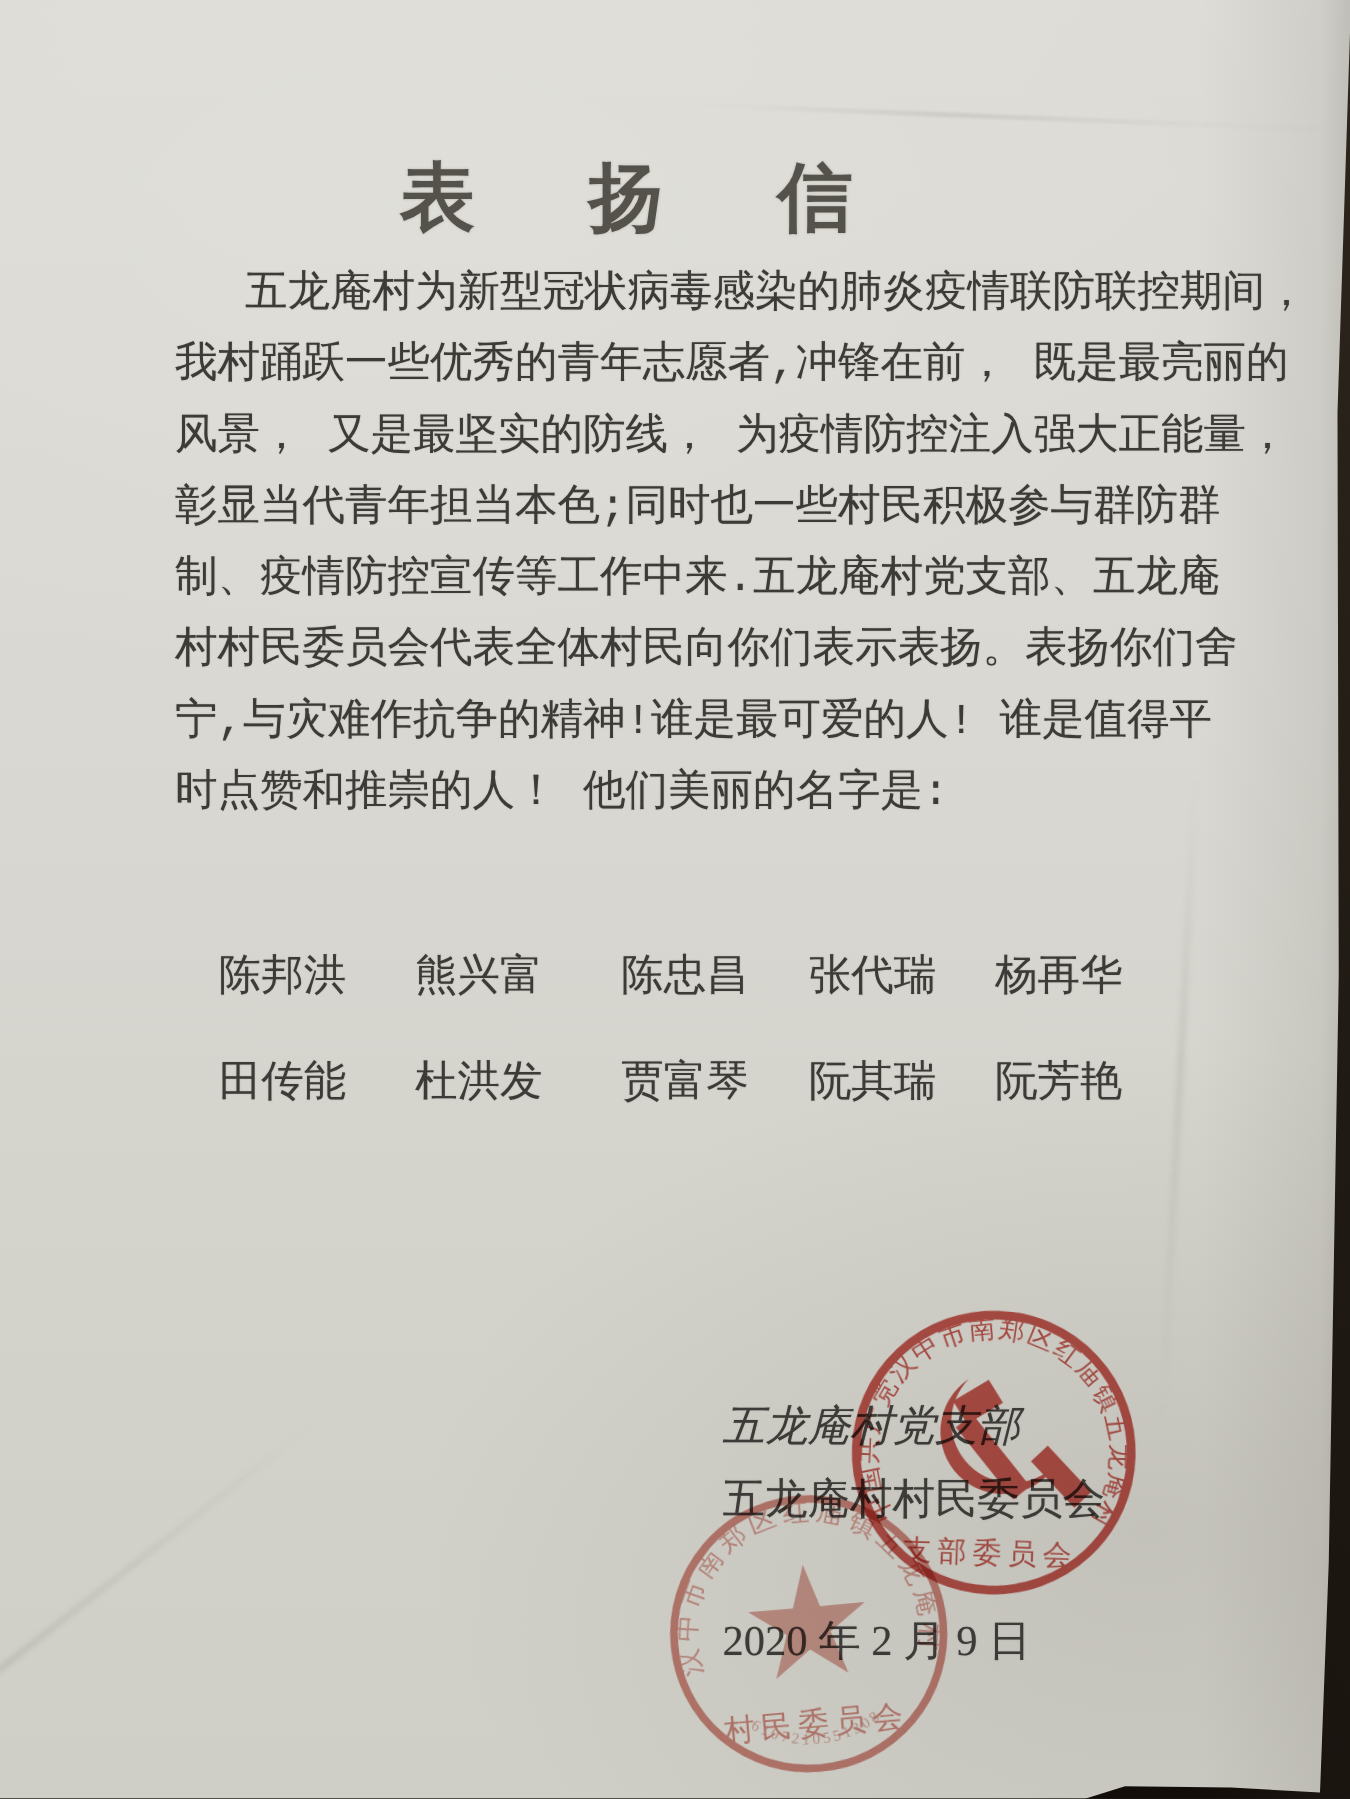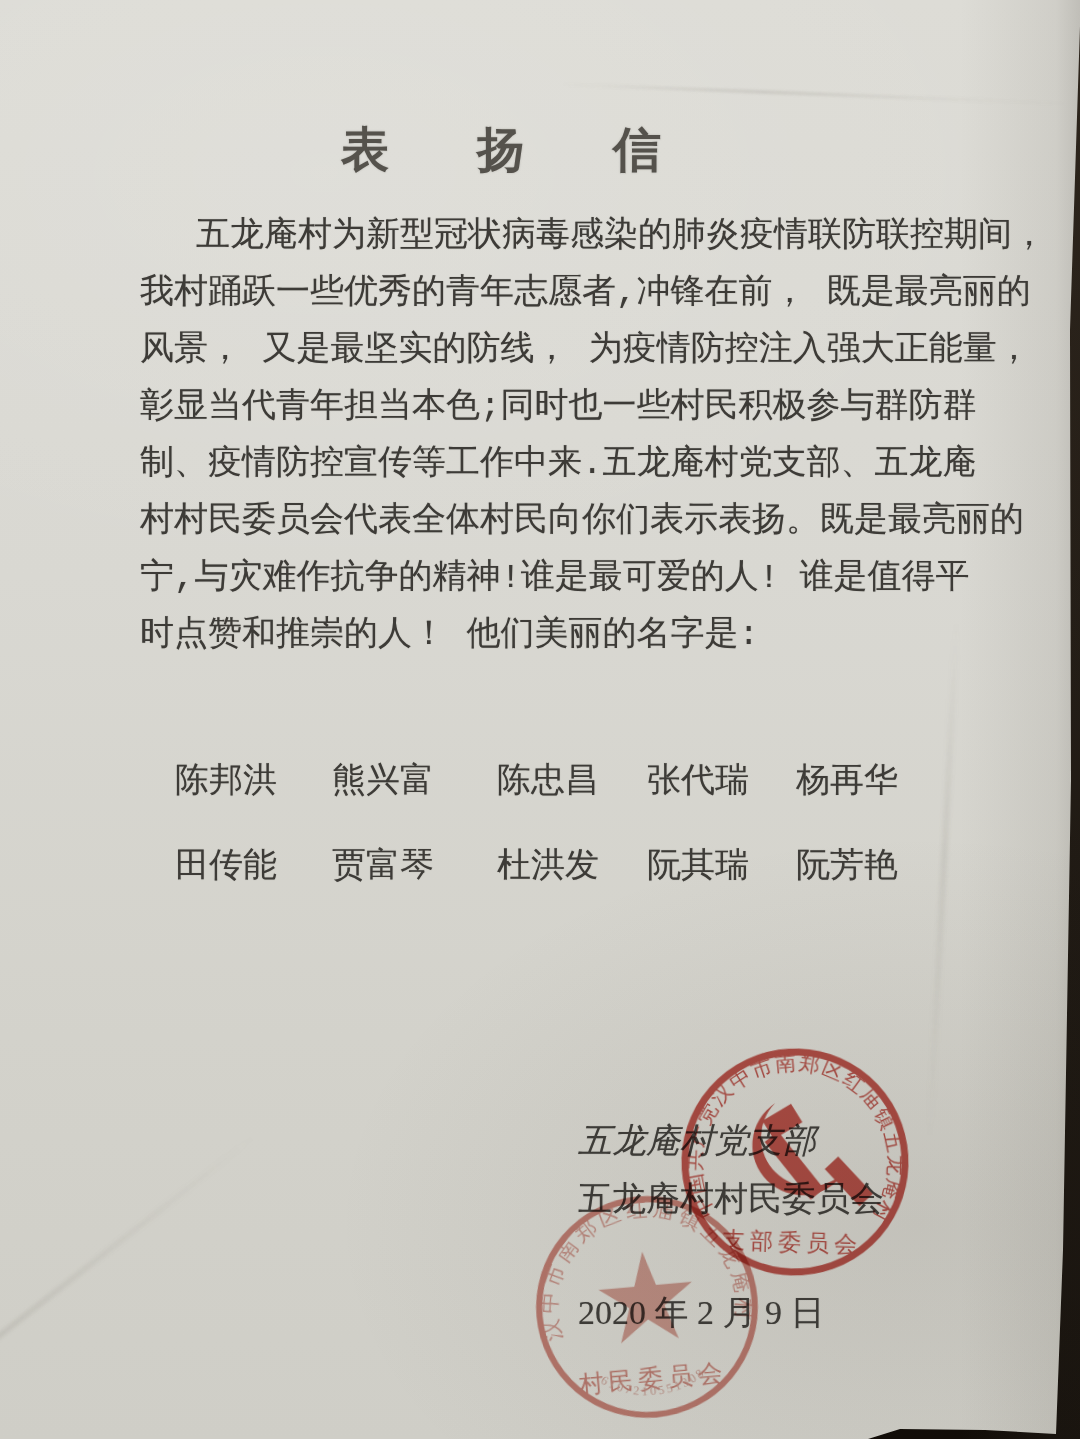--- a/index.html
+++ b/index.html
@@ -17,21 +17,21 @@
   .crease-top{top:92px;left:560px;width:510px;height:4px;transform:rotate(2.2deg);
       background:linear-gradient(90deg,rgba(110,105,95,0) 0%,rgba(110,105,95,0.14) 40%,rgba(110,105,95,0.05) 70%,rgba(110,105,95,0) 100%);filter:blur(1px);}
   .crease-right{top:620px;left:940px;width:6px;height:520px;transform:rotate(3deg);
       background:linear-gradient(180deg,rgba(105,100,90,0) 0%,rgba(105,100,90,0.12) 45%,rgba(105,100,90,0) 100%);filter:blur(2px);}
   .crease-bottomleft{top:1235px;left:-40px;width:330px;height:5px;transform:rotate(-38deg);
       background:linear-gradient(90deg,rgba(105,100,90,0.16),rgba(105,100,90,0));filter:blur(2px);}
   .shade-right{position:absolute;top:0;right:0;width:120px;height:100%;
       background:linear-gradient(90deg,rgba(90,85,75,0) 0%,rgba(90,85,75,0.10) 80%,rgba(60,55,48,0.18) 100%);
       pointer-events:none;}
   .title{position:absolute;top:118px;left:0;width:1040px;text-align:center;
-         font-size:48px;font-weight:bold;letter-spacing:38px;color:#55524c;
+         font-size:60px;font-weight:bold;letter-spacing:38px;color:#55524c;
          text-shadow:0 0 2px rgba(85,82,76,0.35);}
   .body-lines{position:absolute;top:208px;left:140px;width:805px;
          font-size:34px;color:#3d3b37;text-shadow:0 0 1px rgba(61,59,55,0.4);}
   .body-lines .line{height:57px;line-height:57px;white-space:nowrap;font-family:Liberation Mono, monospace;}
   .body-lines .line.indent{padding-left:56px;}
   .names{position:absolute;top:757px;left:175px;width:740px;
          font-size:34px;color:#3d3b37;text-shadow:0 0 1px rgba(61,59,55,0.4);}
   .names .row{display:grid;grid-template-columns:157px 165px 150px 149px auto;height:85px;
          align-items:start;white-space:nowrap;}
   .sig{position:absolute;left:578px;font-size:34px;color:#3d3b37;white-space:nowrap;
@@ -54,37 +54,37 @@
   <div class="shade-right"></div>
 
   <div class="title">表 扬 信</div>
 
   <div class="body-lines">
     <div class="line indent">五龙庵村为新型冠状病毒感染的肺炎疫情联防联控期间，</div>
     <div class="line">我村踊跃一些优秀的青年志愿者,冲锋在前， 既是最亮丽的</div>
     <div class="line">风景， 又是最坚实的防线， 为疫情防控注入强大正能量，</div>
     <div class="line">彰显当代青年担当本色;同时也一些村民积极参与群防群</div>
     <div class="line">制、疫情防控宣传等工作中来.五龙庵村党支部、五龙庵</div>
-    <div class="line">村村民委员会代表全体村民向你们表示表扬。既是最亮丽的</div>
+    <div class="line">村村民委员会代表全体村民向你们表示表扬。表扬你们舍</div>
     <div class="line">宁,与灾难作抗争的精神!谁是最可爱的人! 谁是值得平</div>
     <div class="line">时点赞和推崇的人！ 他们美丽的名字是:</div>
   </div>
 
   <div class="names">
     <div class="row">
       <span>陈邦洪</span>
       <span>熊兴富</span>
       <span>陈忠昌</span>
       <span>张代瑞</span>
       <span>杨再华</span>
     </div>
     <div class="row">
       <span>田传能</span>
+      <span>杜洪发</span>
       <span>贾富琴</span>
-      <span>杜洪发</span>
       <span>阮其瑞</span>
       <span>阮芳艳</span>
     </div>
   </div>
 
   <div class="sig sig-party">五龙庵村党支部</div>
   <div class="sig sig-committee">五龙庵村村民委员会</div>
   <div class="sig sig-date">2020 年 2 月 9 日</div>
 
   <svg class="seal seal-party" viewBox="0 0 240 240">

